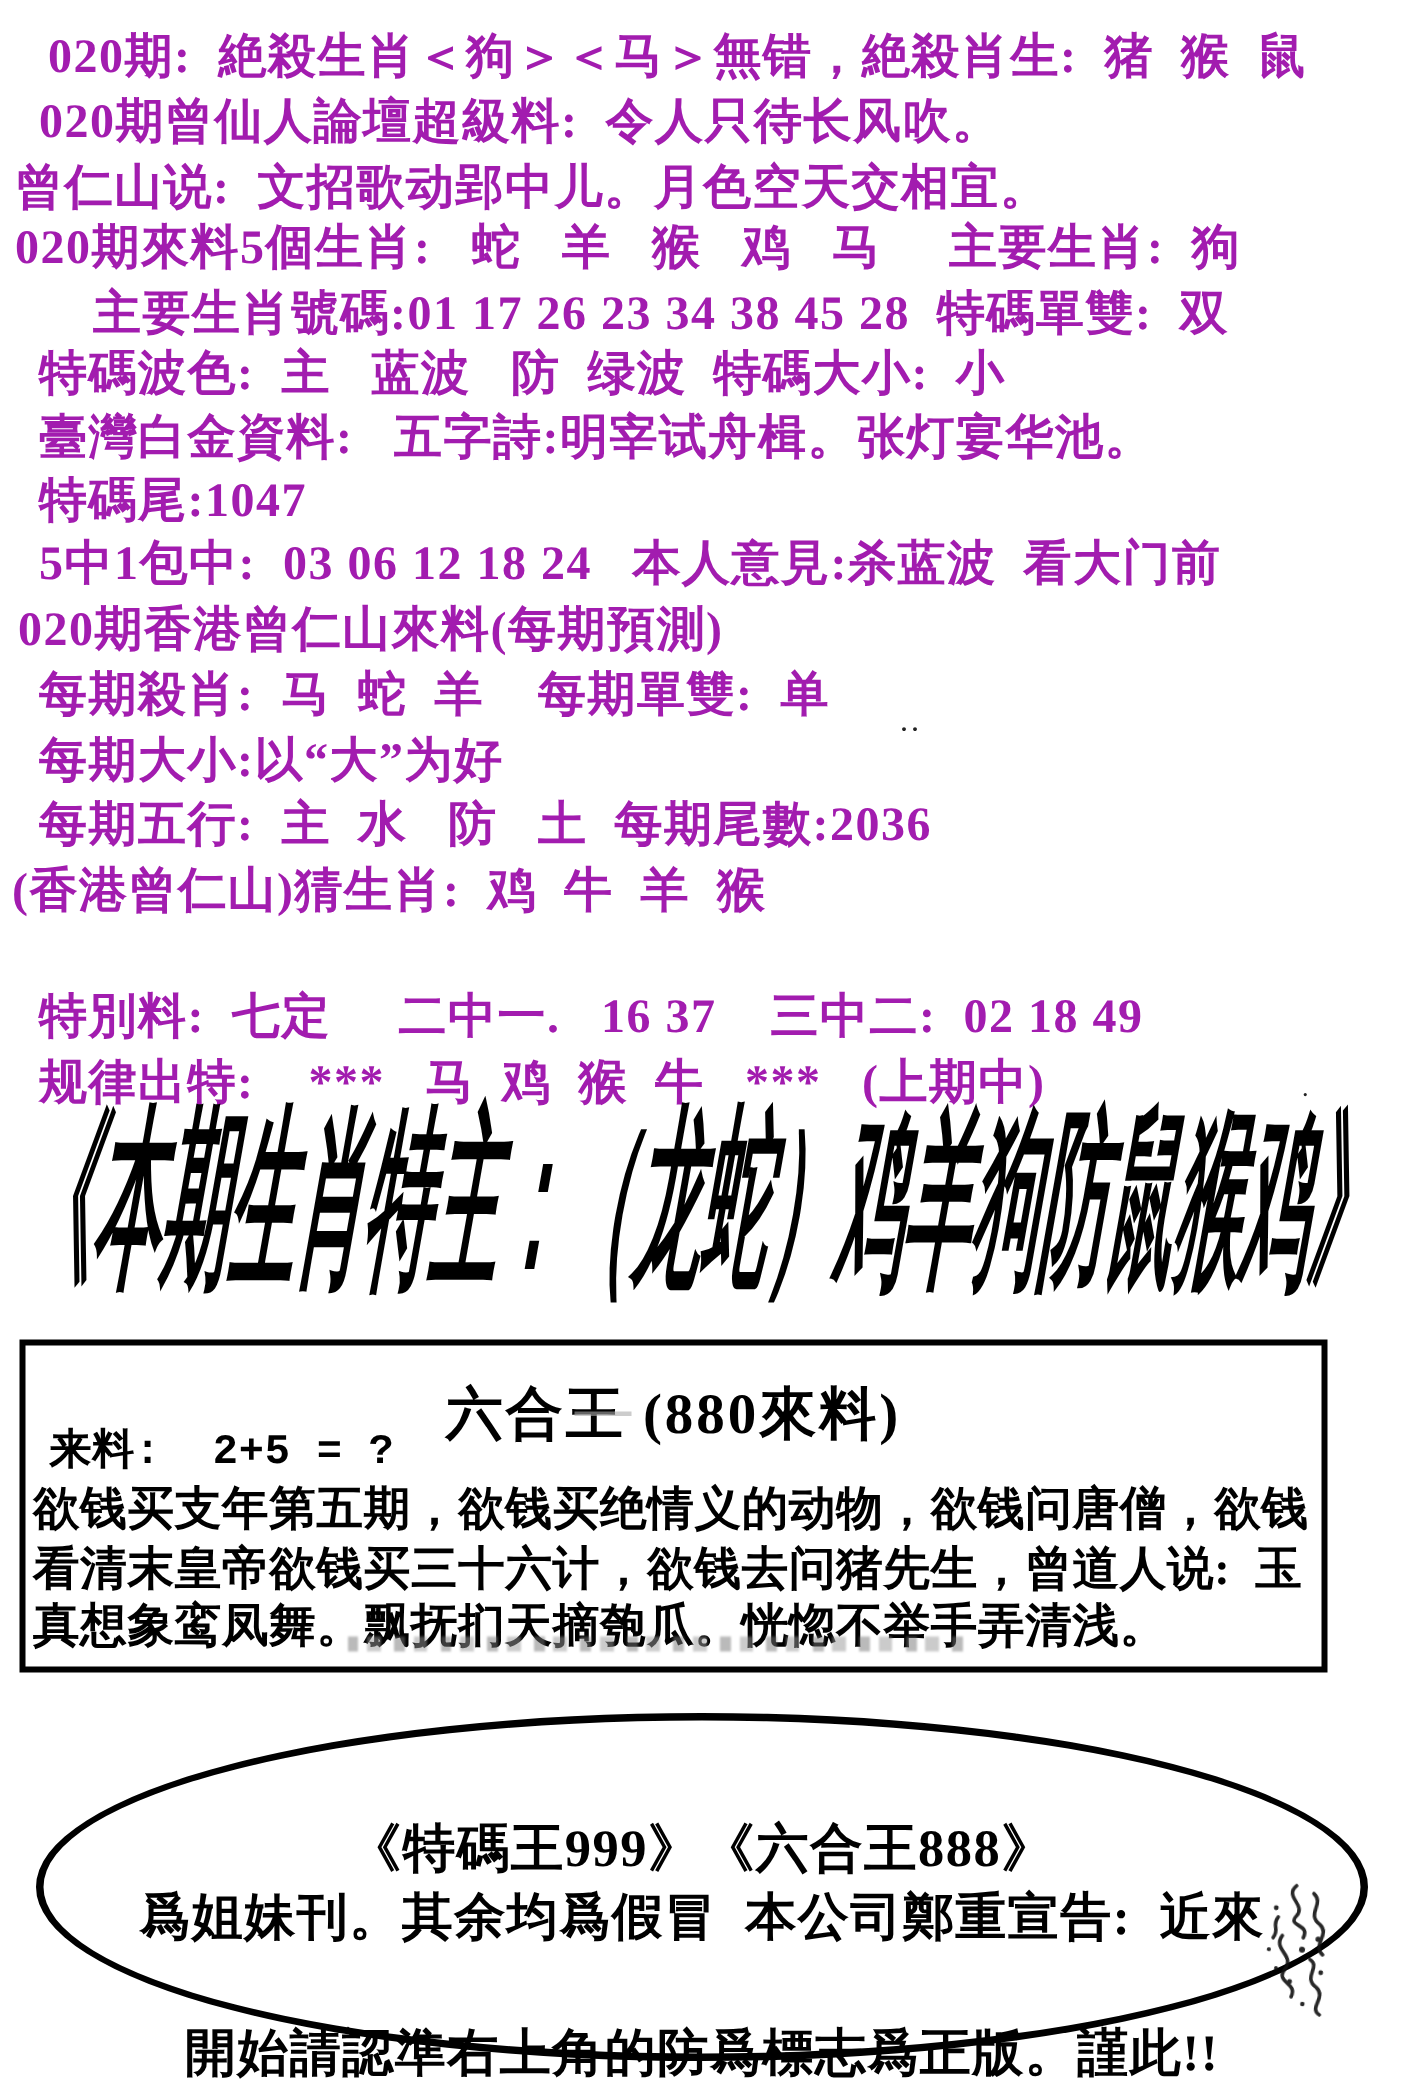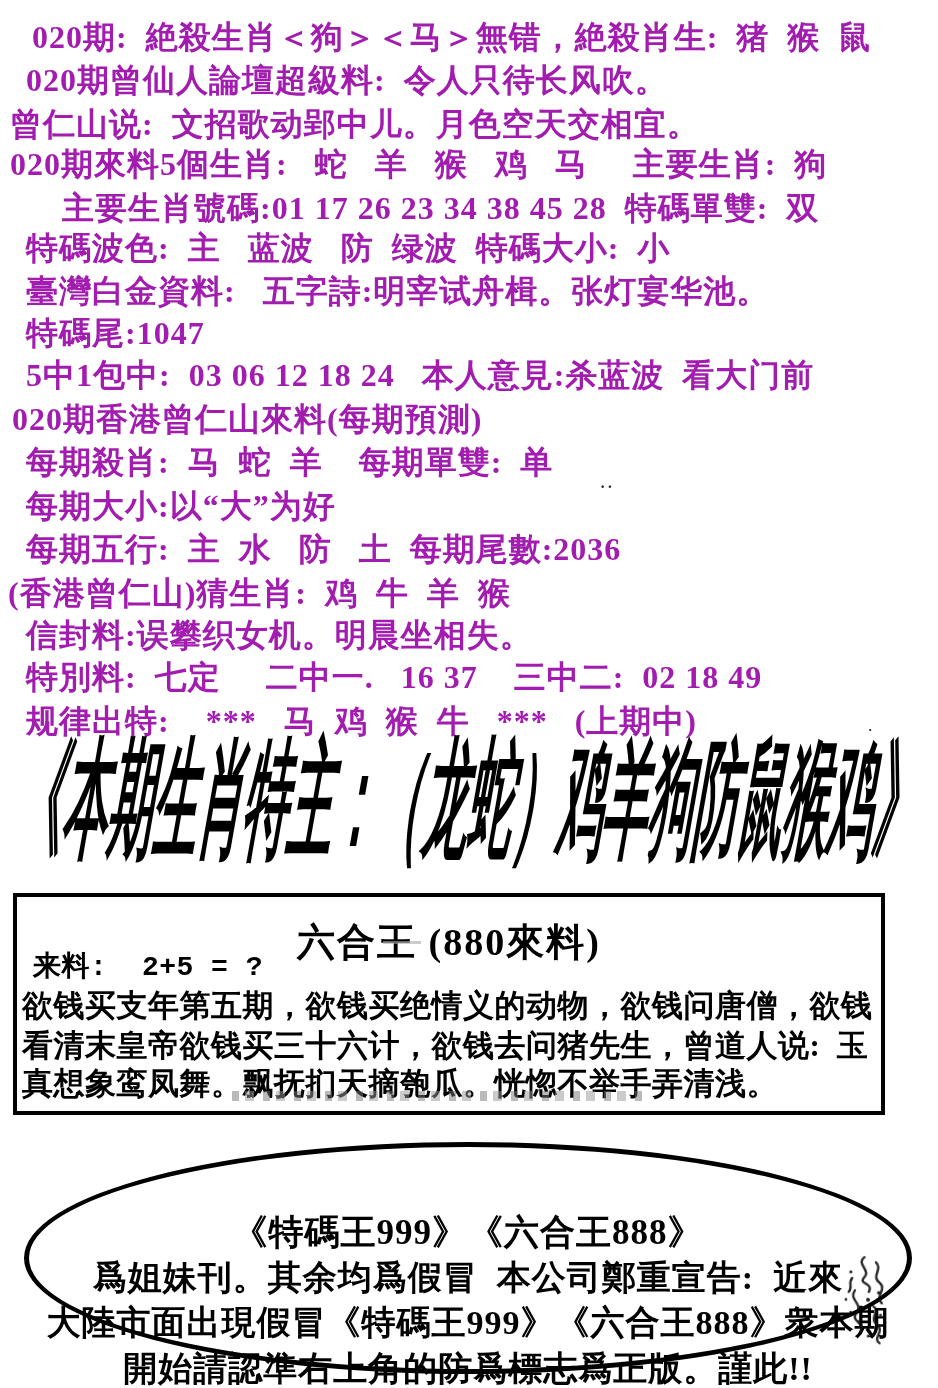--- a/index.html
+++ b/index.html
@@ -118,21 +118,20 @@
   <div class="line" style="top:191px; left:26px;margin-left:36px;">主要生肖號碼:01 17 26 23 34 38 45 28  特碼單雙:  双</div>
   <div class="line" style="top:231px; left:26px;">特碼波色:  主   蓝波   防  绿波  特碼大小:  小</div>
   <div class="line" style="top:274px; left:26px;">臺灣白金資料:   五字詩:明宰试舟楫。张灯宴华池。</div>
   <div class="line" style="top:316px; left:26px;">特碼尾:1047</div>
   <div class="line" style="top:358px; left:26px;">5中1包中:  03 06 12 18 24   本人意見:杀蓝波  看大门前</div>
   <div class="line" style="top:402px; left:12px;">020期香港曾仁山來料(每期預測)</div>
   <div class="line" style="top:445px; left:26px;">每期殺肖:  马  蛇  羊    每期單雙:  单</div>
   <div class="line" style="top:489px; left:26px;">每期大小:以“大”为好</div>
   <div class="line" style="top:532px; left:26px;">每期五行:  主  水   防   土  每期尾數:2036</div>
   <div class="line" style="top:576px; left:8px;">(香港曾仁山)猜生肖:  鸡  牛  羊  猴</div>
-  <div class="line" style="top:618px; left:26px;">信封料:误攀织女机。明晨坐相失。</div>
   <div class="line" style="top:660px; left:26px;">特別料:  七定     二中一.   16 37    三中二:  02 18 49</div>
   <div class="line" style="top:704px; left:26px;">规律出特:    ***   马  鸡  猴  牛   ***   (上期中)</div>
 
   <span class="noise" style="top:478px; left:600px;">··</span>
   <span class="noise" style="top:722px; left:868px; font-size:13px;">·</span>
 
   <div class="headline-wrap">
     <span class="headline-text">《本期生肖特主：（龙蛇）鸡羊狗防鼠猴鸡》</span>
   </div>
 
@@ -142,21 +141,20 @@
     <div class="box-line" style="top:50px; left:16px; font-size:28px;font-family:Liberation Mono, monospace;">来料:  2+5 = ?</div>
     <div class="box-line" style="top:88px;  left:5px;">欲钱买支年第五期，欲钱买绝情义的动物，欲钱问唐僧，欲钱</div>
     <div class="box-line" style="top:128px; left:5px;">看清末皇帝欲钱买三十六计，欲钱去问猪先生，曾道人说:  玉</div>
     <div class="box-line" style="top:166px; left:5px;">真想象鸾凤舞。飘抚扪天摘匏瓜。恍惚不举手弄清浅。</div>
     <div class="faded-strip"></div>
   </div>
 
   <div class="notice-ellipse">
     <div class="eline" style="top:16px; font-size:35px;">《特碼王999》《六合王888》</div>
     <div class="eline" style="top:62px;">爲姐妹刊。其余均爲假冒  本公司鄭重宣告:  近來</div>
-    <div class="eline" style="top:107px;">大陸市面出現假冒《特碼王999》《六合王888》衆本期</div>
     <div class="eline" style="top:153px;">開始請認準右上角的防爲標志爲正版。謹此!!</div>
   </div>
 
   <svg class="seal" width="64" height="96" viewBox="0 0 64 96">
     <g fill="none" stroke="#111" stroke-width="2.4" stroke-linecap="round">
       <path d="M22 6 C 14 14, 30 18, 24 26 C 18 34, 34 30, 30 40"></path>
       <path d="M34 10 C 42 16, 30 24, 40 30 C 48 36, 36 44, 44 50"></path>
       <path d="M16 40 C 10 50, 26 52, 20 62 C 14 72, 30 70, 26 80"></path>
       <path d="M36 54 C 44 58, 32 66, 42 72 C 50 78, 38 86, 46 90"></path>
       <path d="M12 28 C 8 34, 14 36, 10 42"></path>

